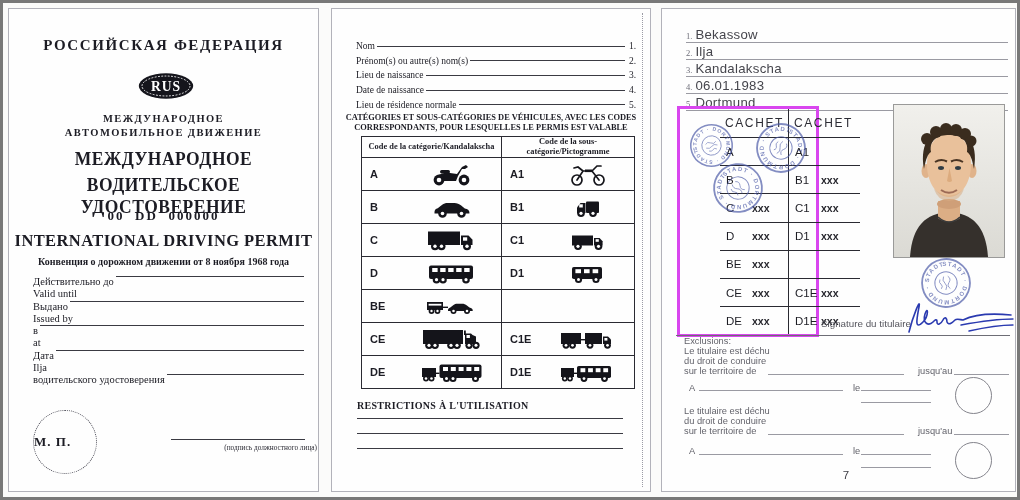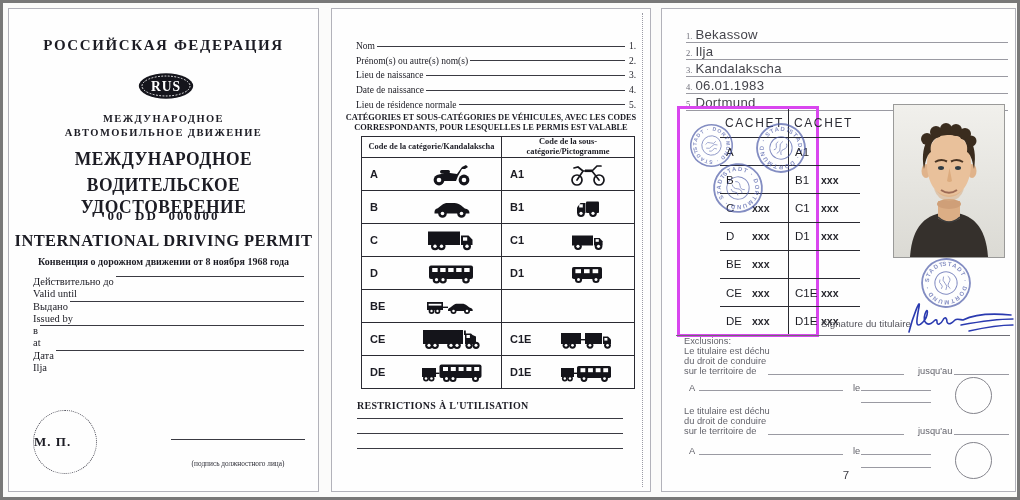--- a/index.html
+++ b/index.html
@@ -23,21 +23,21 @@
   #p1-fields{position:absolute;left:24px;right:14px;top:267px;}
   .p1-row{display:flex;align-items:flex-start;height:12px;}
   .p1-ru,.p1-en{font-size:10.5px;line-height:11px;}
   .p1-en{height:10px;}
   .p1-field{margin-bottom:2.5px;}
   .fill-line{flex:1 1 auto;border-bottom:1px solid #3a3a42;margin-left:2px;}
   .seal-circle{position:absolute;left:24px;top:401px;width:62px;height:62px;border:1.6px dotted #4a4a55;
                border-radius:50%;display:flex;align-items:center;justify-content:flex-start;font-weight:bold;}
   .seal-label{font-size:13px;letter-spacing:1px;}
   .sig-line1{position:absolute;left:162px;top:430px;width:134px;border-bottom:1px solid #3a3a42;height:0;}
-  .sig-cap{position:absolute;left:150px;top:434px;width:158px;text-align:center;font-size:7.3px;color:#2a2a33;margin-top:16px;}
+  .sig-cap{position:absolute;left:150px;top:434px;width:158px;text-align:right;font-size:7.3px;color:#2a2a33;}
   
   .p2-title{font-weight:bold;font-size:10px;letter-spacing:.4px;}
   #p2-fields{position:absolute;left:24px;right:14px;top:30px;}
   .p2-row{display:flex;align-items:center;height:14.6px;font-size:9.5px;}
   .p2-num{margin-left:4px;}
   .p2-cat-head{font-weight:bold;font-size:8.4px;line-height:9.6px;}
   .cat-table{position:absolute;left:29px;top:127px;width:274px;border:1px solid #2a2a32;
              display:grid;grid-template-columns:139px 133px;grid-template-rows:20px repeat(7,33px);box-sizing:border-box;}
   .cat-cell{display:flex;align-items:center;border-top:1px solid #2a2a32;overflow:hidden;}
   .cat-cell.c2{border-left:1px solid #2a2a32;}
@@ -112,20 +112,24 @@
           <div class="p1-en">at</div>
         </div>
         <div class="p1-field">
           <div class="p1-row">
             <span class="p1-ru">Дата</span>
             <span class="fill-line"></span>
           </div>
           <div class="p1-en">Ilja</div>
         </div>
         <div class="p1-field">
+          <div class="p1-row">
+            <span class="p1-ru">водительского удостоверения</span>
+            <span class="fill-line"></span>
+          </div>
         </div>
       </div>
     <div class="seal-circle">
       <span class="seal-label">М. П.</span>
     </div>
     <div class="sig-line1"></div>
     <div class="sig-cap">(подпись должностного лица)</div>
   </div>
 
   <div class="page" id="page2">

